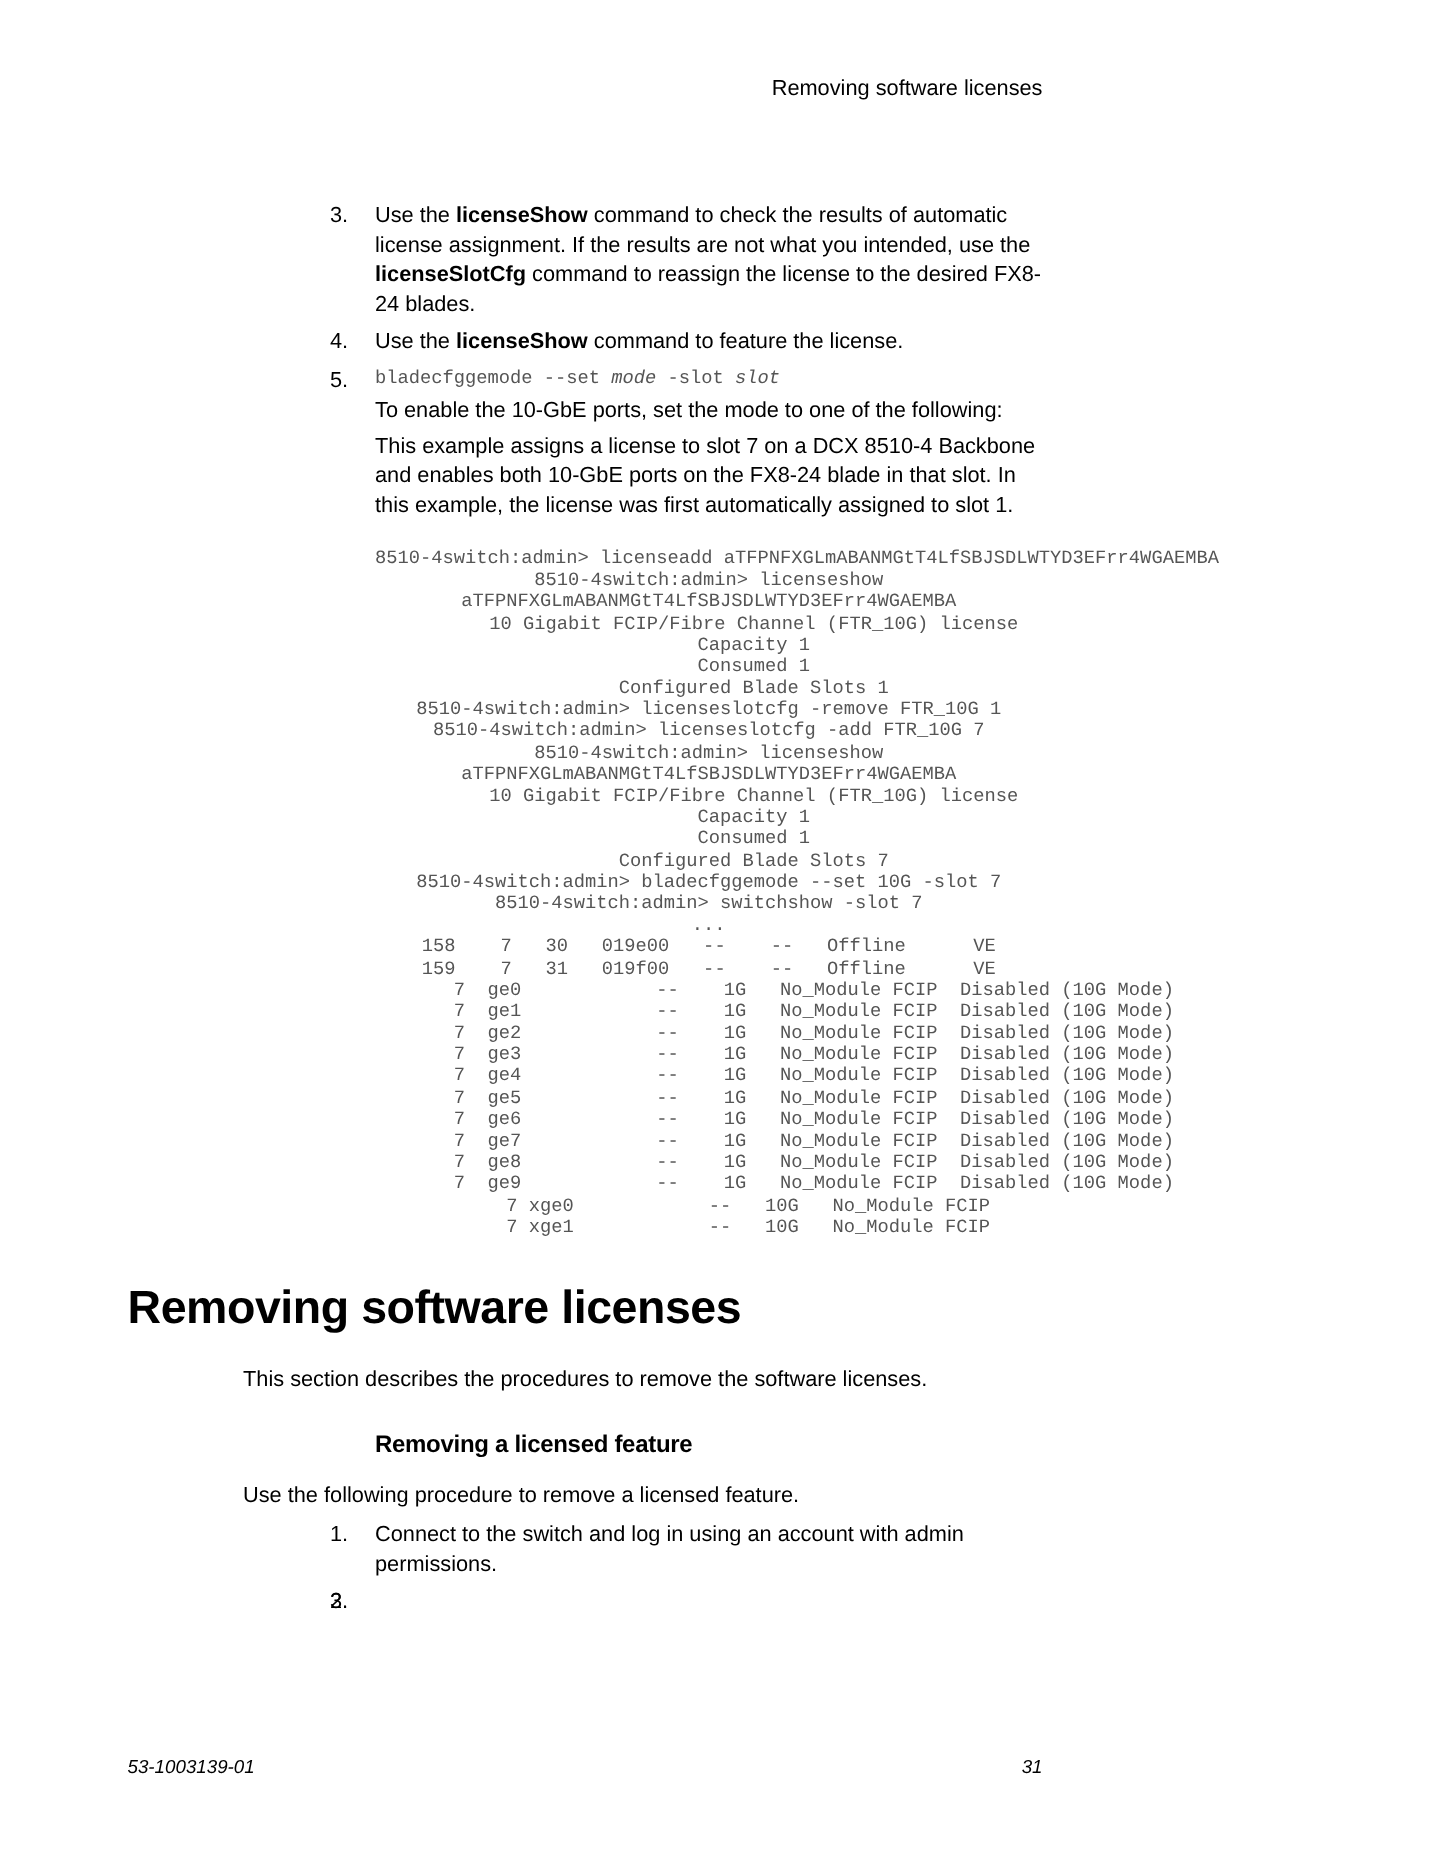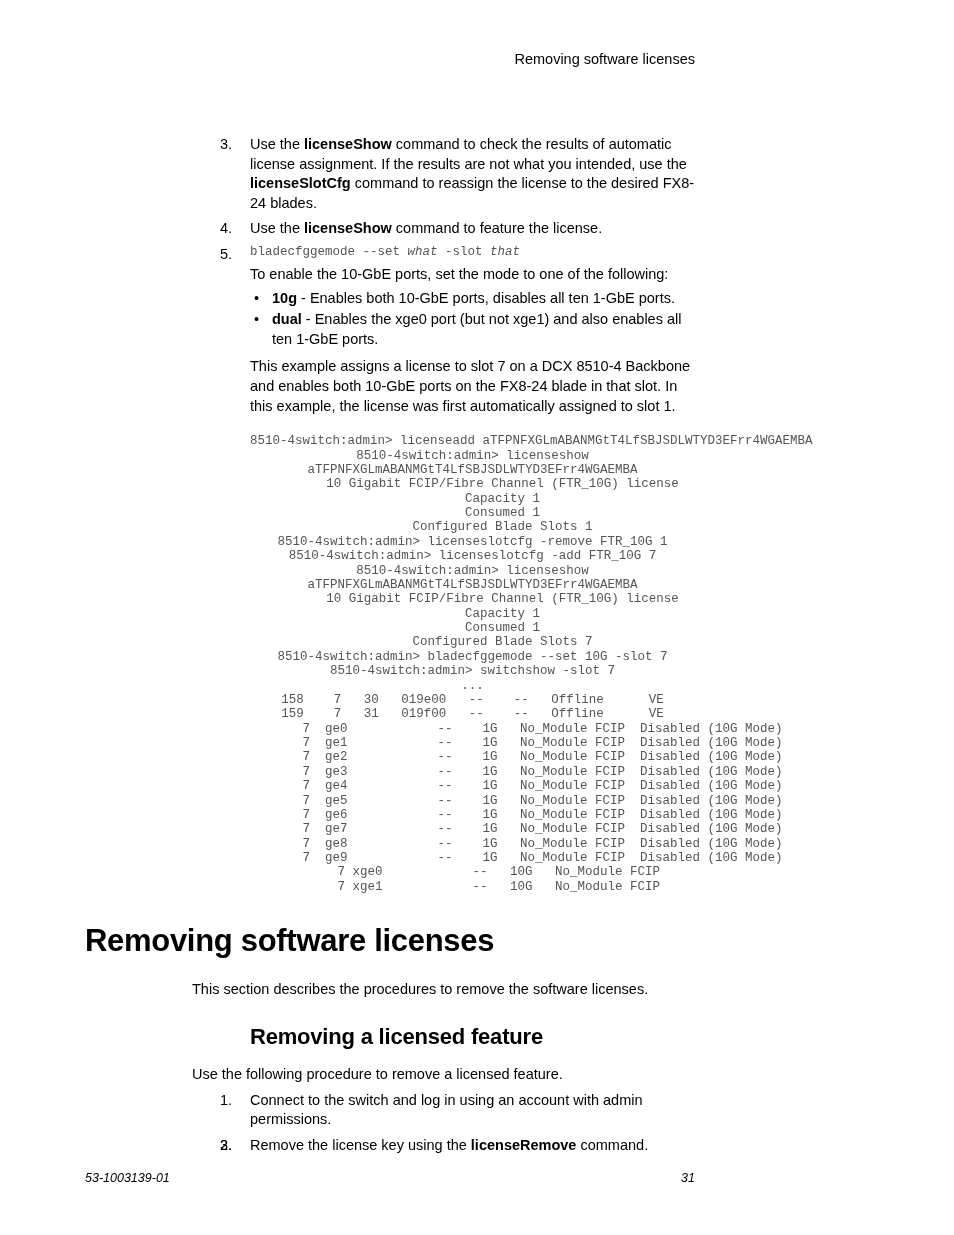--- a/index.html
+++ b/index.html
@@ -77,26 +77,26 @@
   h1.section {
     font-family: Arial, Helvetica, sans-serif;
     font-weight: bold;
     font-size: 31px;
     margin: 26px 0 18px 0;
     letter-spacing: -0.3px;
   }
   h2.subsection {
     font-family: Arial, Helvetica, sans-serif;
     font-weight: bold;
-    font-size: 22px;
+    font-size: 16px;
     margin: 22px 0 14px 0;
     letter-spacing: -0.2px;
   }
   .section-body {
-    margin-left: 107px;
+    margin-left: 77px;
   }
   .subsection-wrap h2 { margin-left: 165px; }
   .footer {
     position: absolute;
     bottom: 48px;
     left: 85px;
     right: 80px;
     font-style: italic;
     font-size: 12.5px;
   }
@@ -126,32 +126,24 @@
         <span>
           <span>Use the </span><span class="bold">licenseShow</span><span> command to feature the license.</span>
         </span>
       </li>
       <li>
         <span class="num">5.</span>
       </li>
     </ol>
 
     <div class="indent-block">
-      <pre class="code"><span>bladecfggemode --set </span><span class="kw">what</span><span> -slot </span><span class="kw">that</span></pre>
+      <pre class="code"><span>bladecfggemode --set </span><span class="kw">mode</span><span> -slot </span><span class="kw">slot</span></pre>
 
       <p>To enable the 10-GbE ports, set the mode to one of the following:</p>
 
-      <ul class="bullets">
-        <li>
-          <span class="bold">10g</span><span> - Enables both 10-GbE ports, disables all ten 1-GbE ports.</span>
-        </li>
-        <li>
-          <span class="bold">dual</span><span> - Enables the xge0 port (but not xge1) and also enables all ten 1-GbE ports.</span>
-        </li>
-      </ul>
 
       <p>This example assigns a license to slot 7 on a DCX 8510-4 Backbone and enables both 10-GbE ports on the FX8-24 blade in that slot. In this example, the license was first automatically assigned to slot 1.</p>
 
       <pre class="code" style="margin-top:18px;text-align:center;">8510-4switch:admin&gt; licenseadd aTFPNFXGLmABANMGtT4LfSBJSDLWTYD3EFrr4WGAEMBA
 8510-4switch:admin&gt; licenseshow
 aTFPNFXGLmABANMGtT4LfSBJSDLWTYD3EFrr4WGAEMBA
         10 Gigabit FCIP/Fibre Channel (FTR_10G) license
         Capacity 1
         Consumed 1
         Configured Blade Slots 1
@@ -197,23 +189,20 @@
       <ol class="steps" style="margin-top:6px;">
         <li>
           <span class="num">1.</span>
           <span>Connect to the switch and log in using an account with admin permissions.</span>
         </li>
         <li>
           <span class="num">2.</span>
         </li>
         <li>
           <span class="num">3.</span>
-          <span>
-            <span>Remove the license key using the </span><span class="bold">licenseRemove</span><span> command.</span>
-          </span>
         </li>
       </ol>
     </div>
 
   </div>
 
   <div class="footer">
     <span class="pagenum">31</span>
     <div>53-1003139-01</div>
   </div>

